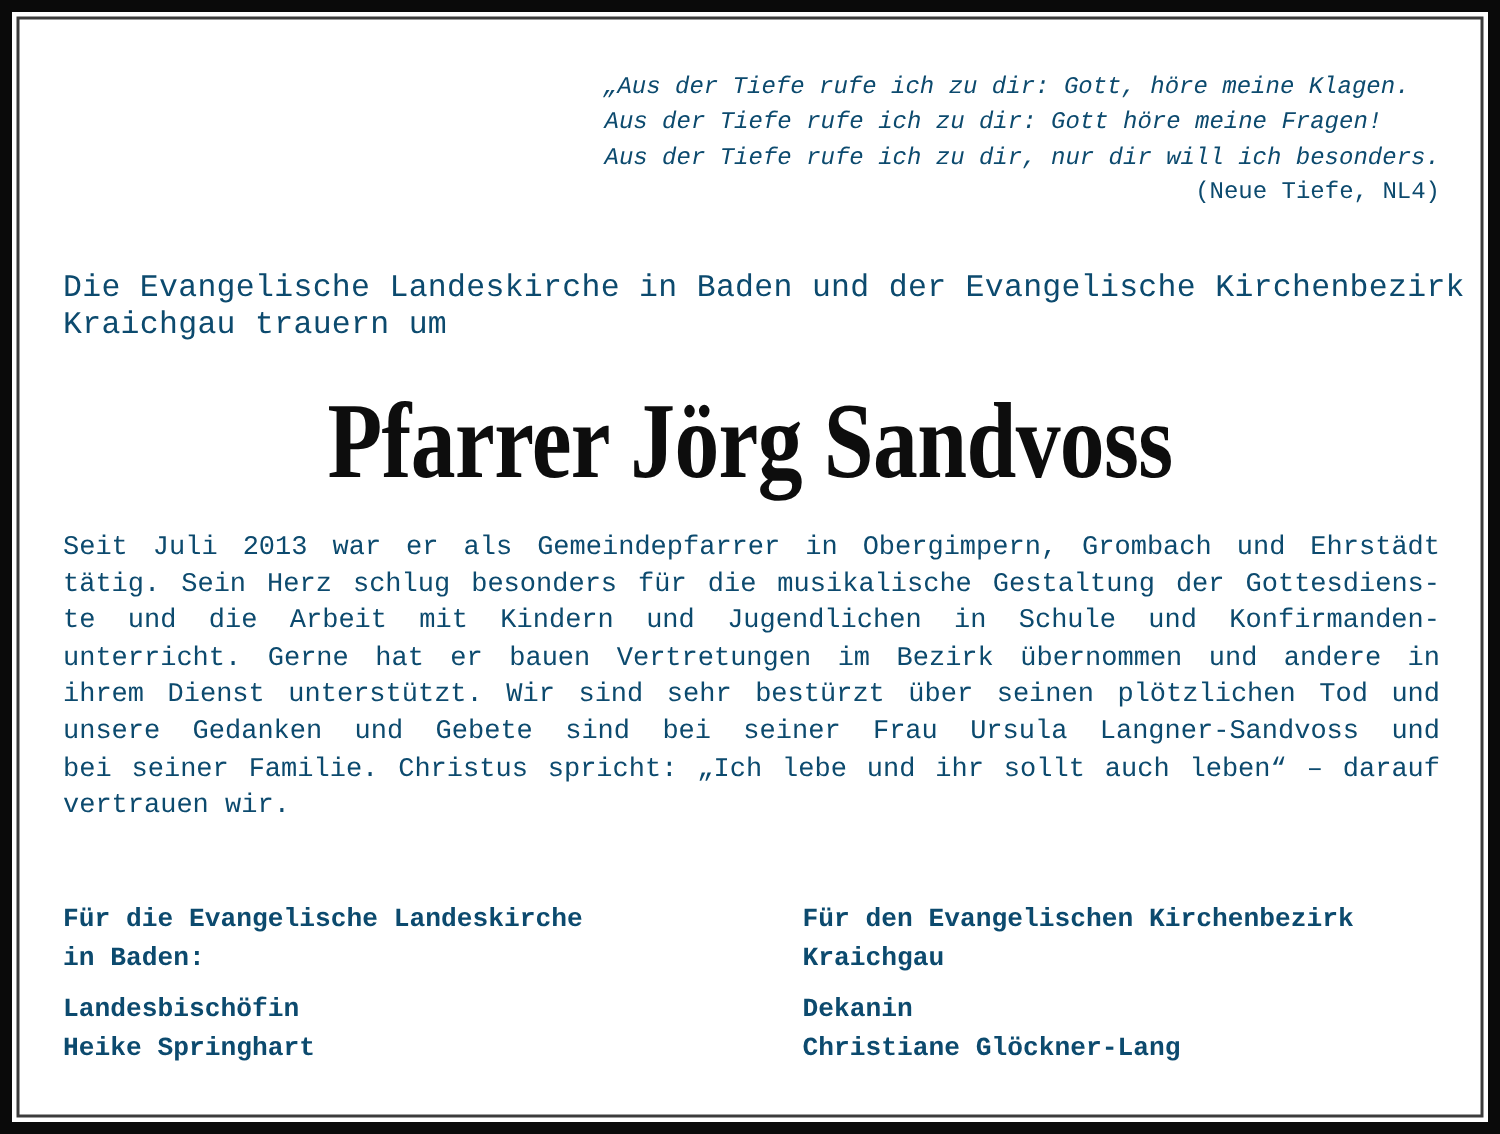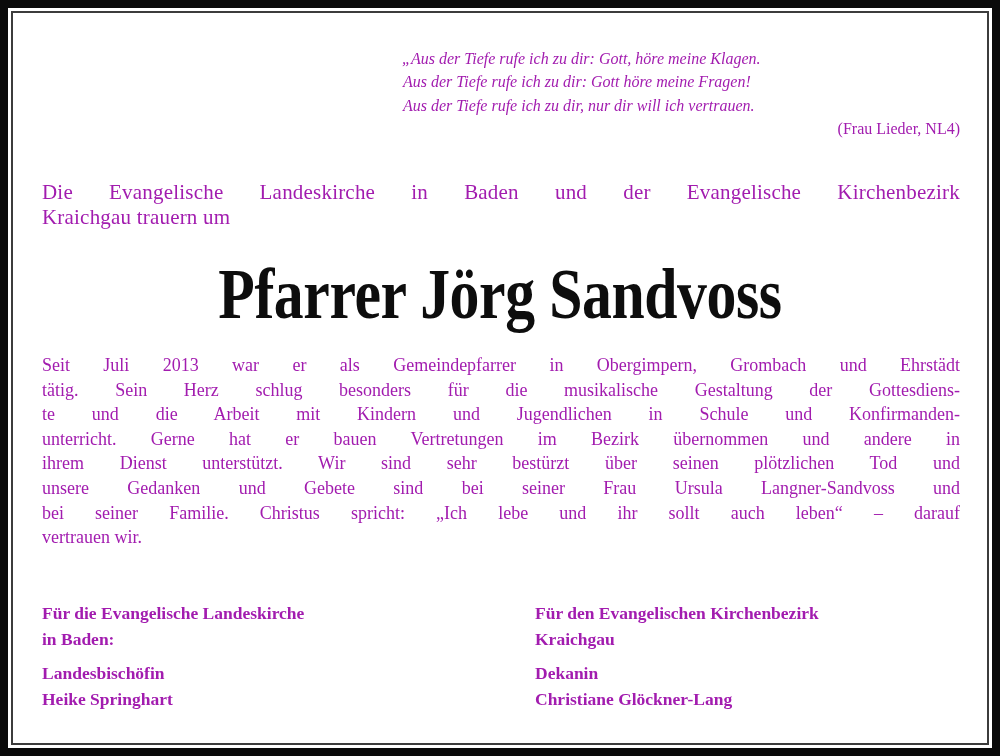--- a/index.html
+++ b/index.html
@@ -5,21 +5,21 @@
   html, body { margin: 0; padding: 0; background: #ffffff; }
   body { width: 1000px; height: 756px; position: relative; overflow: hidden; }
   .frame-outer {
     position: absolute; left: 0; top: 0; width: 1000px; height: 756px;
     box-sizing: border-box; border: 8px solid #0a0a0a; background: #ffffff;
   }
   .frame-inner {
     position: absolute; left: 11px; top: 11px; right: 11px; bottom: 11px;
     box-sizing: border-box; border: 2px solid #3c3c3c; background: #ffffff;
   }
-  .serif { font-family: Liberation Serif, serif; color: #a21caf; }
+  .serif { font-family: Liberation Mono, monospace; color: #0c4a6e; }
   .times { font-family: "Liberation Serif", "DejaVu Serif", serif; color: #0d0d0d; }
 
   .quote {
     position: absolute; left: 380px; width: 580px; top: 47px;
     font-style: italic; font-size: 16px; line-height: 23.3px;
   }
   .quote-line { white-space: nowrap; }
   .ql1 { padding-left: 22px; }
   .ql2 { padding-left: 23px; }
   .ql3 { padding-left: 23px; }
@@ -58,22 +58,22 @@
 </style>
 </head>
 <body>
 
 <div class="frame-outer"></div>
 <div class="frame-inner"></div>
 
 <div class="quote serif">
   <div class="quote-line ql1">„Aus der Tiefe rufe ich zu dir: Gott, höre meine Klagen.</div>
   <div class="quote-line ql2">Aus der Tiefe rufe ich zu dir: Gott höre meine Fragen!</div>
-  <div class="quote-line ql3">Aus der Tiefe rufe ich zu dir, nur dir will ich vertrauen.</div>
-  <div class="quote-line quote-source">(Frau Lieder, NL4)</div>
+  <div class="quote-line ql3">Aus der Tiefe rufe ich zu dir, nur dir will ich besonders.</div>
+  <div class="quote-line quote-source">(Neue Tiefe, NL4)</div>
 </div>
 
 <div class="intro serif">
   <span class="intro-line1">Die Evangelische Landeskirche in Baden und der Evangelische Kirchenbezirk</span>
   <span class="intro-line2">Kraichgau trauern um</span>
 </div>
 
 <div class="name-title times">Pfarrer Jörg Sandvoss</div>
 
 <div class="body-text serif">

